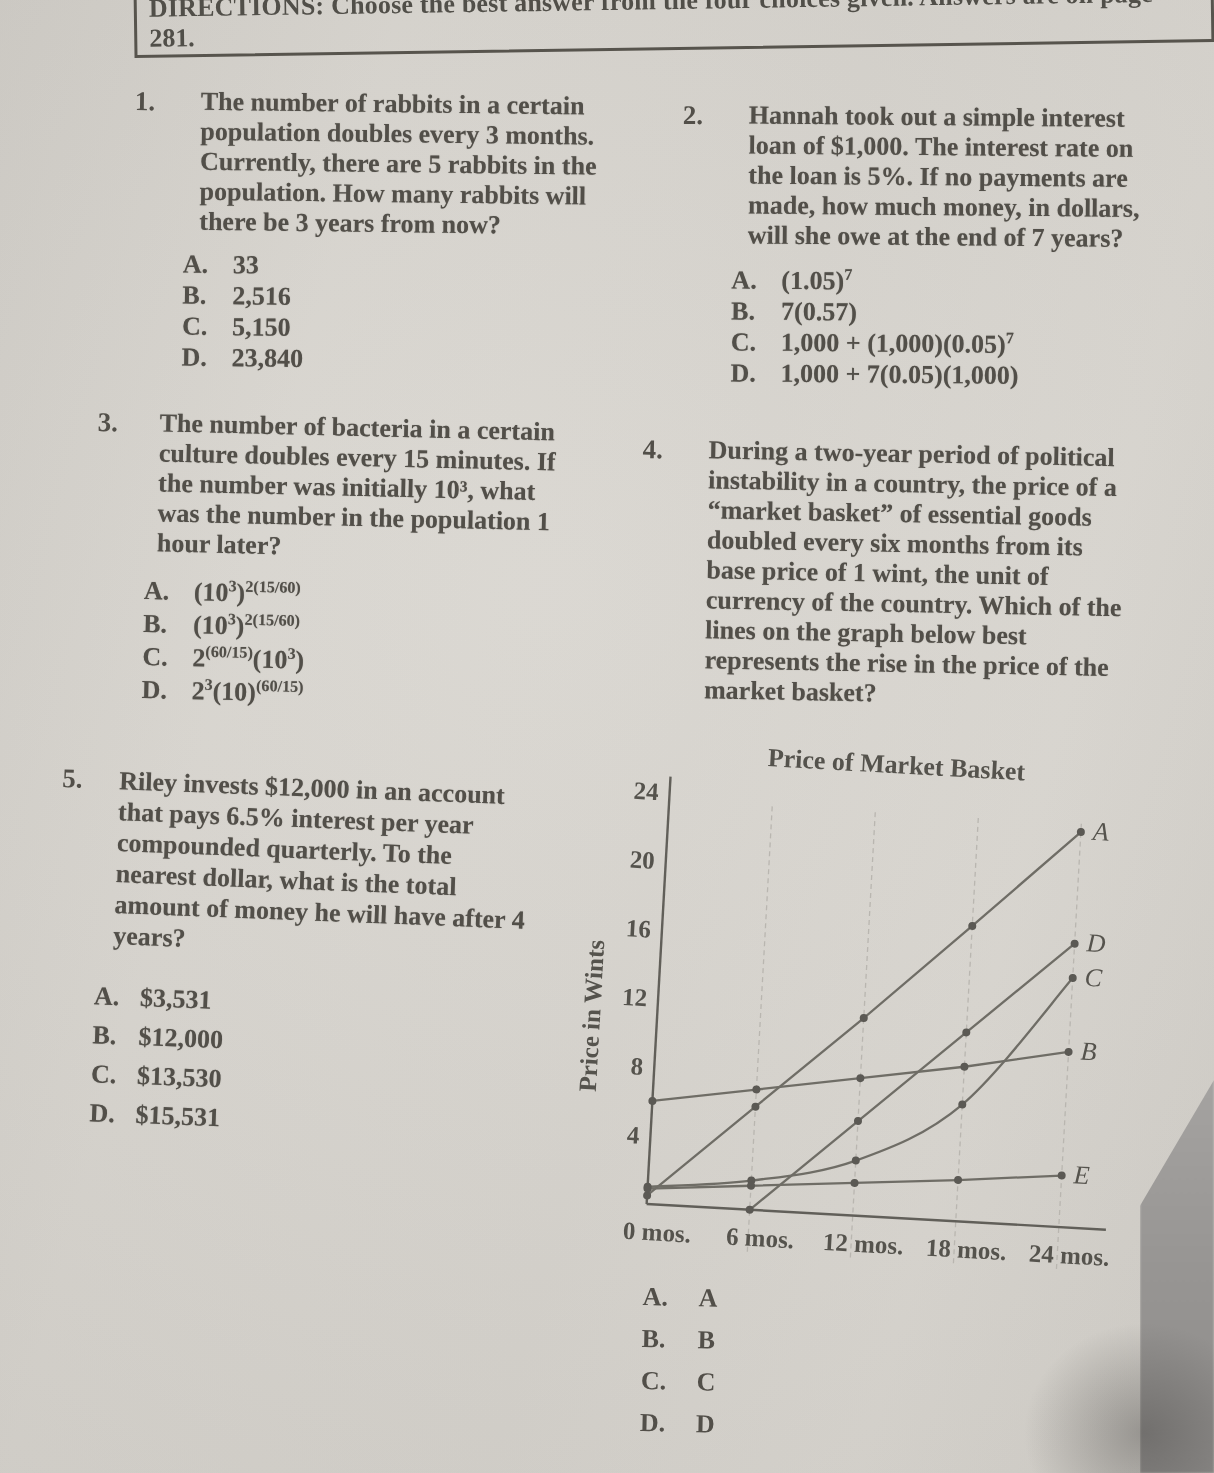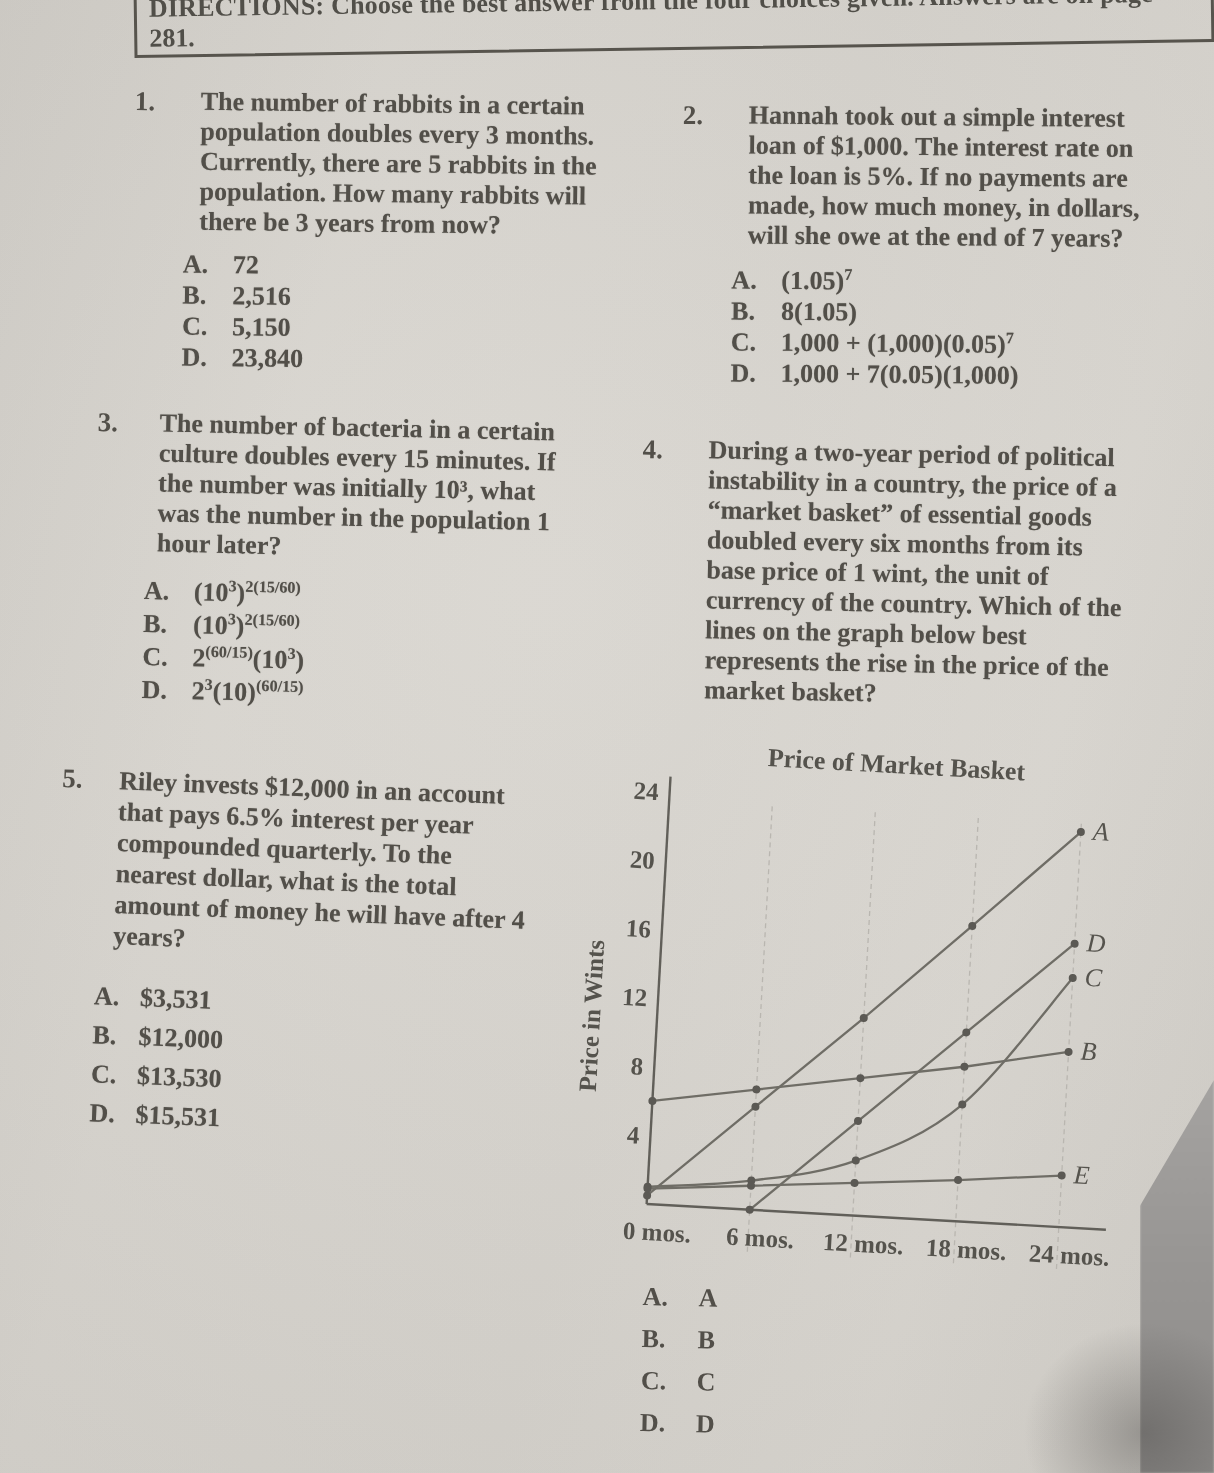--- a/index.html
+++ b/index.html
@@ -79,39 +79,39 @@
     <section class="question" style="left:135px;top:86px;width:525px;transform:rotate(0.7deg);transform-origin:top left;">
       <span class="qnum">1.</span>
       <div class="qbody" style="margin-left:66px;">
         <div class="qline">The number of rabbits in a certain</div>
         <div class="qline">population doubles every 3 months.</div>
         <div class="qline">Currently, there are 5 rabbits in the</div>
         <div class="qline">population. How many rabbits will</div>
         <div class="qline">there be 3 years from now?</div>
       </div>
       <div class="choices" style="margin:12px 0 0 50px;">
-        <div class="choice"><span class="cl">A.</span><span class="cv">72</span></div>
+        <div class="choice"><span class="cl">A.</span><span class="cv">33</span></div>
         <div class="choice"><span class="cl">B.</span><span class="cv">2,516</span></div>
         <div class="choice"><span class="cl">C.</span><span class="cv">5,150</span></div>
         <div class="choice"><span class="cl">D.</span><span class="cv">23,840</span></div>
       </div>
     </section>
 
     <section class="question" style="left:683px;top:100px;width:505px;transform:rotate(0.5deg);transform-origin:top left;">
       <span class="qnum">2.</span>
       <div class="qbody" style="margin-left:66px;">
         <div class="qline">Hannah took out a simple interest</div>
         <div class="qline">loan of $1,000. The interest rate on</div>
         <div class="qline">the loan is 5%. If no payments are</div>
         <div class="qline">made, how much money, in dollars,</div>
         <div class="qline">will she owe at the end of 7 years?</div>
       </div>
       <div class="choices" style="margin:14px 0 0 50px;">
         <div class="choice"><span class="cl">A.</span><span class="cv"><span>(1.05)</span><sup>7</sup></span></div>
-        <div class="choice"><span class="cl">B.</span><span class="cv"><span>8(1.05)</span></span></div>
+        <div class="choice"><span class="cl">B.</span><span class="cv"><span>7(0.57)</span></span></div>
         <div class="choice"><span class="cl">C.</span><span class="cv"><span>1,000 + (1,000)(0.05)</span><sup>7</sup></span></div>
         <div class="choice"><span class="cl">D.</span><span class="cv"><span>1,000 + 7(0.05)(1,000)</span></span></div>
       </div>
     </section>
 
     <section class="question" style="left:98px;top:407px;width:565px;transform:rotate(1.3deg);transform-origin:top left;">
       <span class="qnum">3.</span>
       <div class="qbody" style="margin-left:62px;">
         <div class="qline">The number of bacteria in a certain</div>
         <div class="qline">culture doubles every 15 minutes. If</div>

